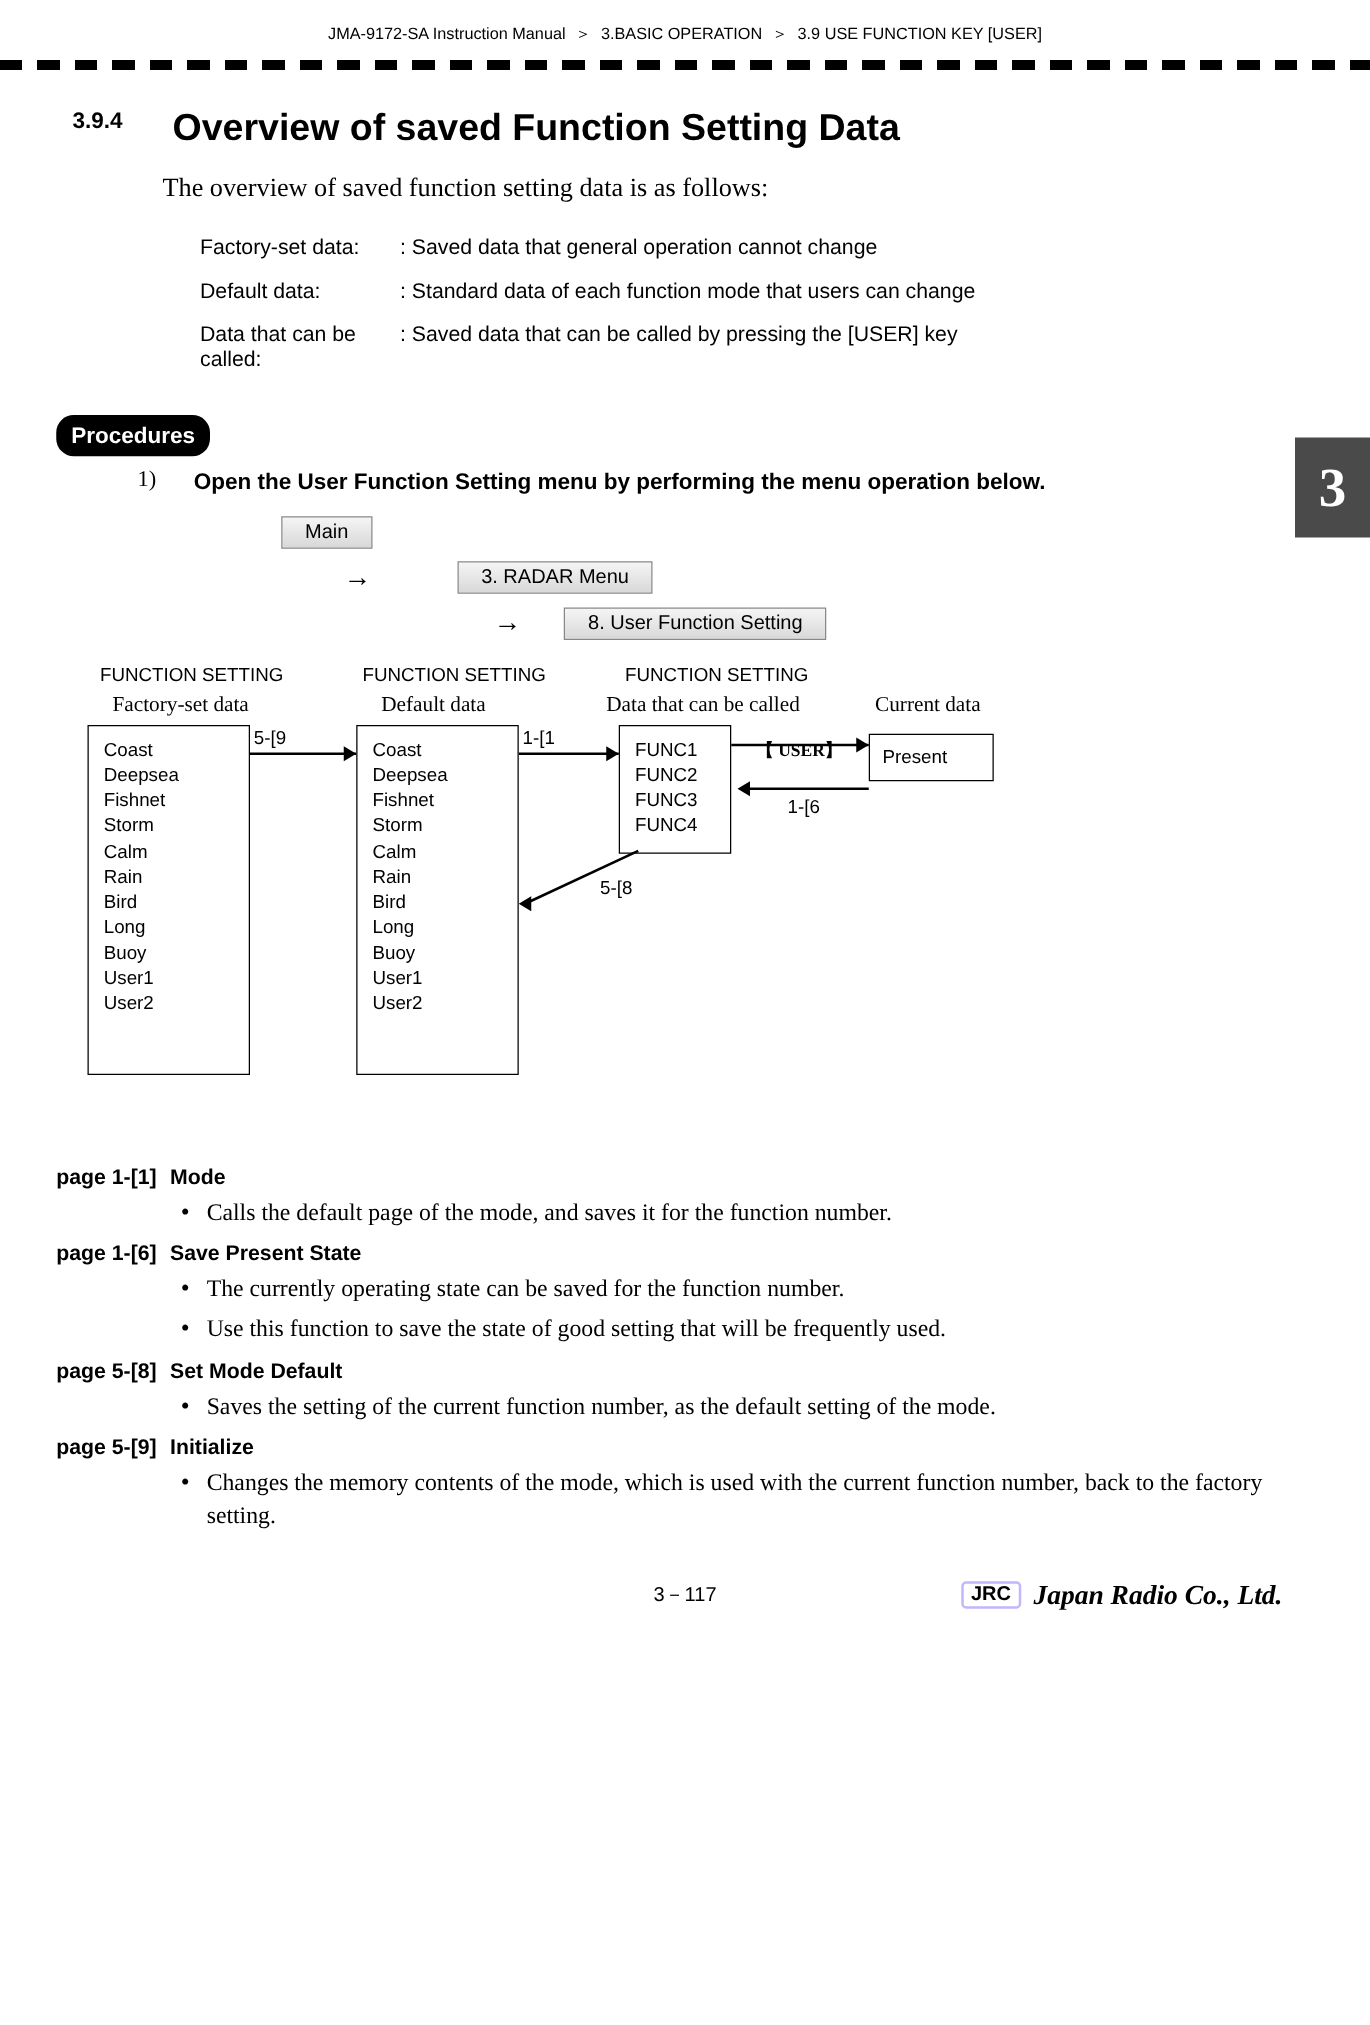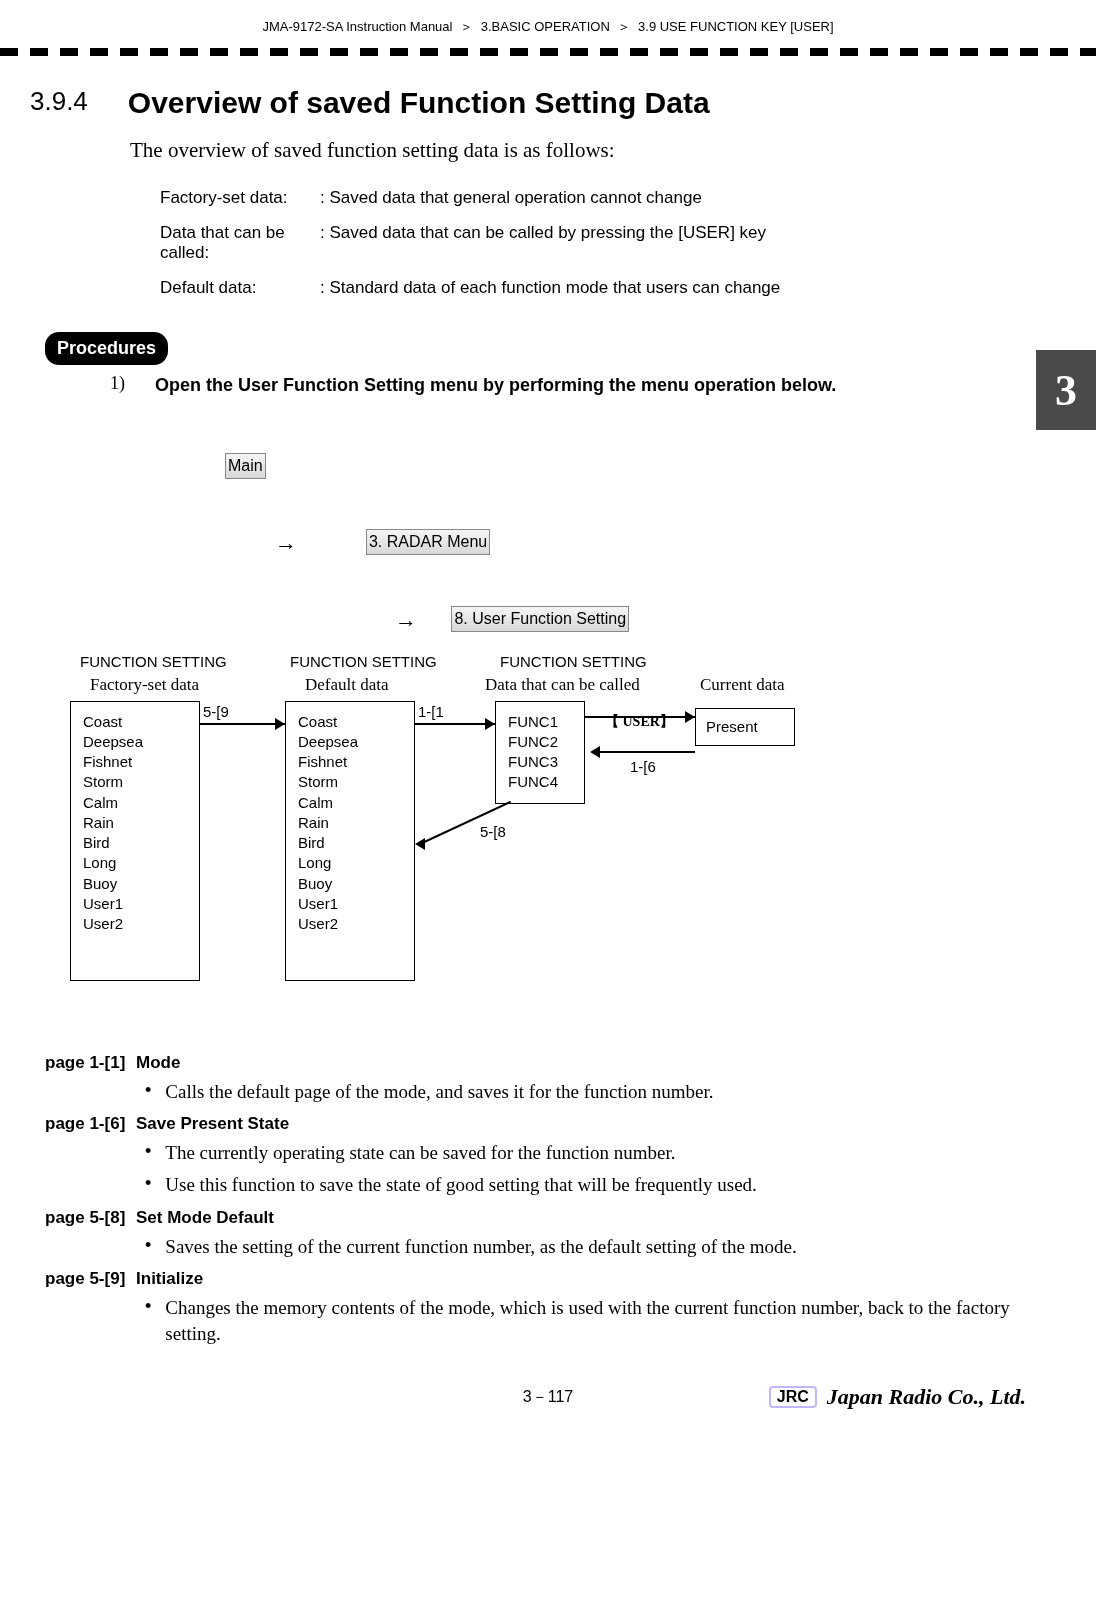--- a/index.html
+++ b/index.html
@@ -37,21 +37,21 @@
       justify-content: center;
       font-family: "Times New Roman", serif;
     }
     .content { padding: 0 60px 0 20px; }
     .section-num-title {
       display: flex;
       gap: 40px;
       margin-bottom: 18px;
       padding-left: 10px;
     }
-    .section-num { font-size: 26px; font-weight: normal; }
+    .section-num { font-size: 18px; font-weight: bold; margin-left: 28px; }
     .section-title { font-size: 30px; font-weight: bold; }
     .intro-text {
       font-family: "Times New Roman", serif;
       font-size: 21px;
       margin-left: 110px;
       margin-bottom: 25px;
     }
     .def-table { margin-left: 140px; margin-bottom: 34px; }
     .def-row { display: flex; margin-bottom: 15px; font-size: 17px; }
     .def-label { width: 160px; flex-shrink: 0; }
@@ -68,24 +68,23 @@
       margin-left: 25px;
     }
     .step-row { display: flex; gap: 30px; margin-left: 90px; margin-bottom: 15px; }
     .step-num { font-family: "Times New Roman", serif; font-size: 18px; }
     .step-text { font-size: 18px; font-weight: bold; flex: 1; line-height: 1.4; }
     .menu-path { margin-left: 205px; margin-top: 10px; margin-bottom: 20px; }
     .menu-btn {
       display: inline-block;
       background: linear-gradient(#f5f5f5, #d8d8d8);
       border: 1px solid #888;
-      padding: 3px 2px;
+      padding: 3px 18px;
       font-size: 16px;
       font-family: "Comic Sans MS", cursive, sans-serif;
-      margin-top: 40px;
     }
     .menu-arrow-row { margin-top: 10px; }
     .arrow { font-size: 22px; margin: 0 30px 0 50px; display: inline-block; vertical-align: middle; }
 
     .diagram { position: relative; height: 380px; margin: 20px 20px 20px 40px; }
     .diag-col-label { position: absolute; font-size: 15px; text-align: center; }
     .diag-sub-label { position: absolute; font-family: "Times New Roman", serif; font-size: 17px; }
     .diag-box {
       position: absolute;
       border: 1px solid #000;
@@ -141,26 +140,26 @@
   </div>
 
   <div class="intro-text">The overview of saved function setting data is as follows:</div>
 
   <div class="def-table">
     <div class="def-row">
       <div class="def-label">Factory-set data:</div>
       <div class="def-desc">: Saved data that general operation cannot change</div>
     </div>
     <div class="def-row">
+      <div class="def-label">Default data:</div>
+      <div class="def-desc">: Standard data of each function mode that users can change</div>
+    </div>
+    <div class="def-row">
       <div class="def-label">Data that can be called:</div>
       <div class="def-desc">: Saved data that can be called by pressing the [USER] key</div>
-    </div>
-    <div class="def-row">
-      <div class="def-label">Default data:</div>
-      <div class="def-desc">: Standard data of each function mode that users can change</div>
     </div>
   </div>
 
   <div class="procedures-badge">Procedures</div>
 
   <div class="step-row">
     <div class="step-num">1)</div>
     <div class="step-text">Open the User Function Setting menu by performing the menu operation below.</div>
   </div>
 

